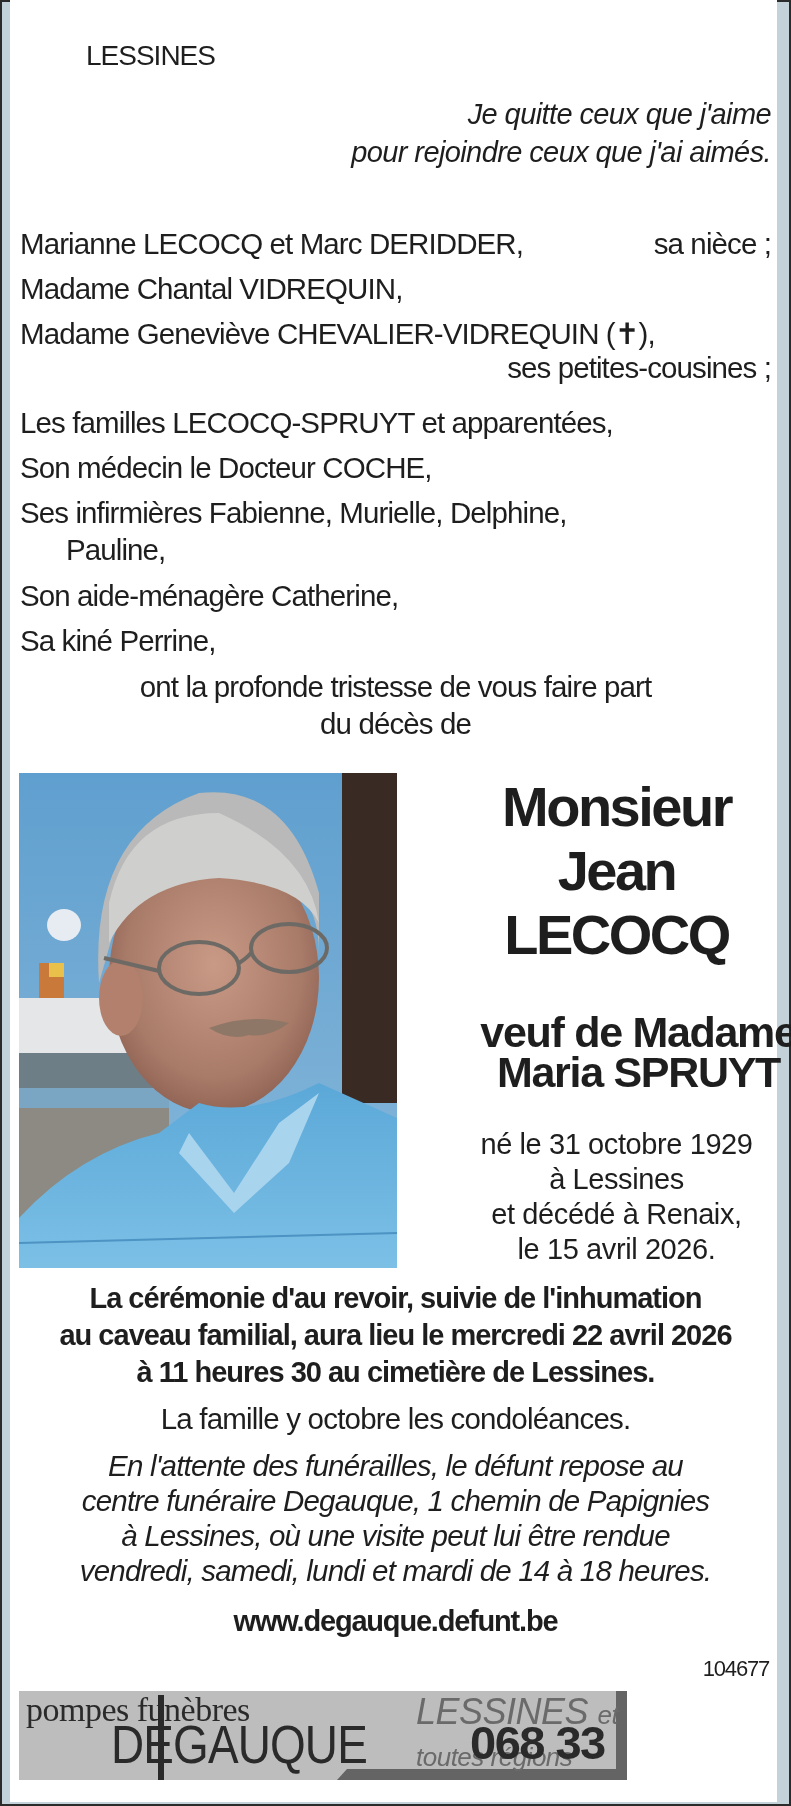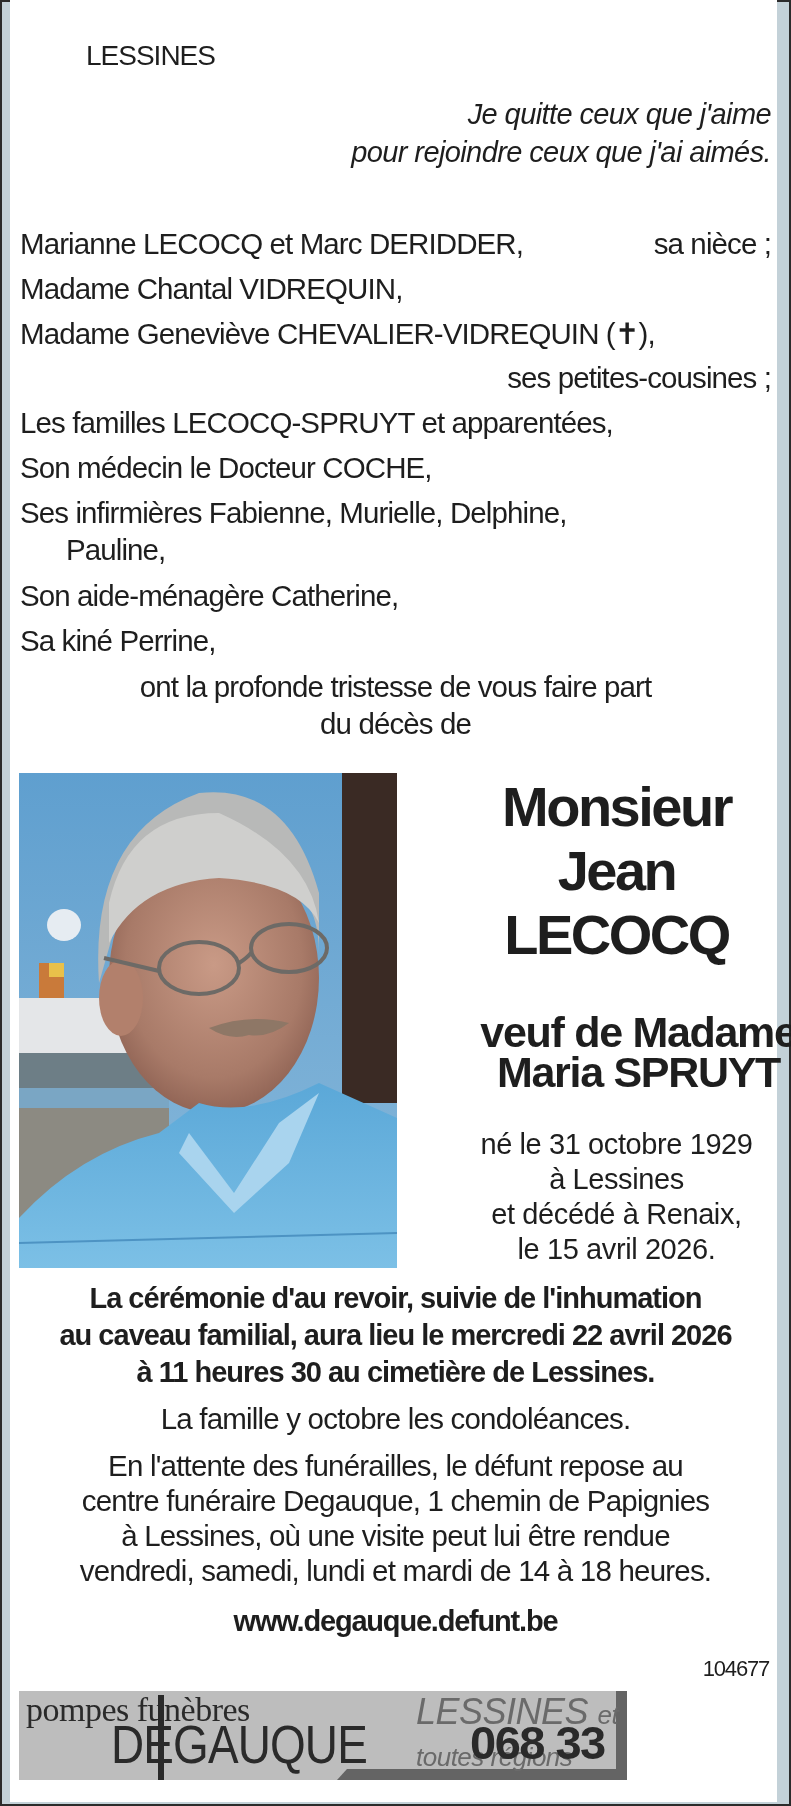--- a/index.html
+++ b/index.html
@@ -60,21 +60,21 @@
 <div class="paper"></div>
 
 <div class="abs town">LESSINES</div>
 <div class="abs quote" style="top:98px;">Je quitte ceux que j'aime</div>
 <div class="abs quote" style="top:136px;">pour rejoindre ceux que j'ai aimés.</div>
 
 <div class="abs fam" style="top:227px;">Marianne LECOCQ et Marc DERIDDER,</div>
 <div class="abs fam-right" style="top:227px;">sa nièce ;</div>
 <div class="abs fam" style="top:272px;">Madame Chantal VIDREQUIN,</div>
 <div class="abs fam" style="top:317px;">Madame Geneviève CHEVALIER-VIDREQUIN (✝),</div>
-<div class="abs fam-right" style="top:361px;">ses petites-cousines ;</div>
+<div class="abs fam-right" style="top:351px;">ses petites-cousines ;</div>
 <div class="abs fam" style="top:406px;">Les familles LECOCQ-SPRUYT et apparentées,</div>
 <div class="abs fam" style="top:451px;">Son médecin le Docteur COCHE,</div>
 <div class="abs fam" style="top:496px;">Ses infirmières Fabienne, Murielle, Delphine,</div>
 <div class="abs fam" style="top:533px; left:66px;">Pauline,</div>
 <div class="abs fam" style="top:579px;">Son aide-ménagère Catherine,</div>
 <div class="abs fam" style="top:624px;">Sa kiné Perrine,</div>
 <div class="abs fam center" style="top:670px; left:0;">ont la profonde tristesse de vous faire part</div>
 <div class="abs fam center" style="top:707px; left:0;">du décès de</div>
 
 <div class="photo" aria-label="portrait photo of elderly man with glasses in light blue shirt, harbour and ferry in background">
@@ -136,21 +136,21 @@
   <div class="dates">le 15 avril 2026.</div>
 </div>
 
 <div class="abs center" style="top:1280px;">
   <div class="cere">La cérémonie d'au revoir, suivie de l'inhumation</div>
   <div class="cere">au caveau familial, aura lieu le mercredi 22 avril 2026</div>
   <div class="cere">à 11 heures 30 au cimetière de Lessines.</div>
 </div>
 <div class="abs center para" style="top:1401px;">La famille y octobre les condoléances.</div>
 
-<div class="abs center" style="top:1448px;">
+<div class="abs center" style="top:1448px;font-style:italic;">
   <div class="para">En l'attente des funérailles, le défunt repose au</div>
   <div class="para">centre funéraire Degauque, 1 chemin de Papignies</div>
   <div class="para">à Lessines, où une visite peut lui être rendue</div>
   <div class="para">vendredi, samedi, lundi et mardi de 14 à 18 heures.</div>
 </div>
 
 <div class="abs center url" style="top:1605px;">www.degauque.defunt.be</div>
 <div class="abs refno">104677</div>
 
 <div class="banner">

